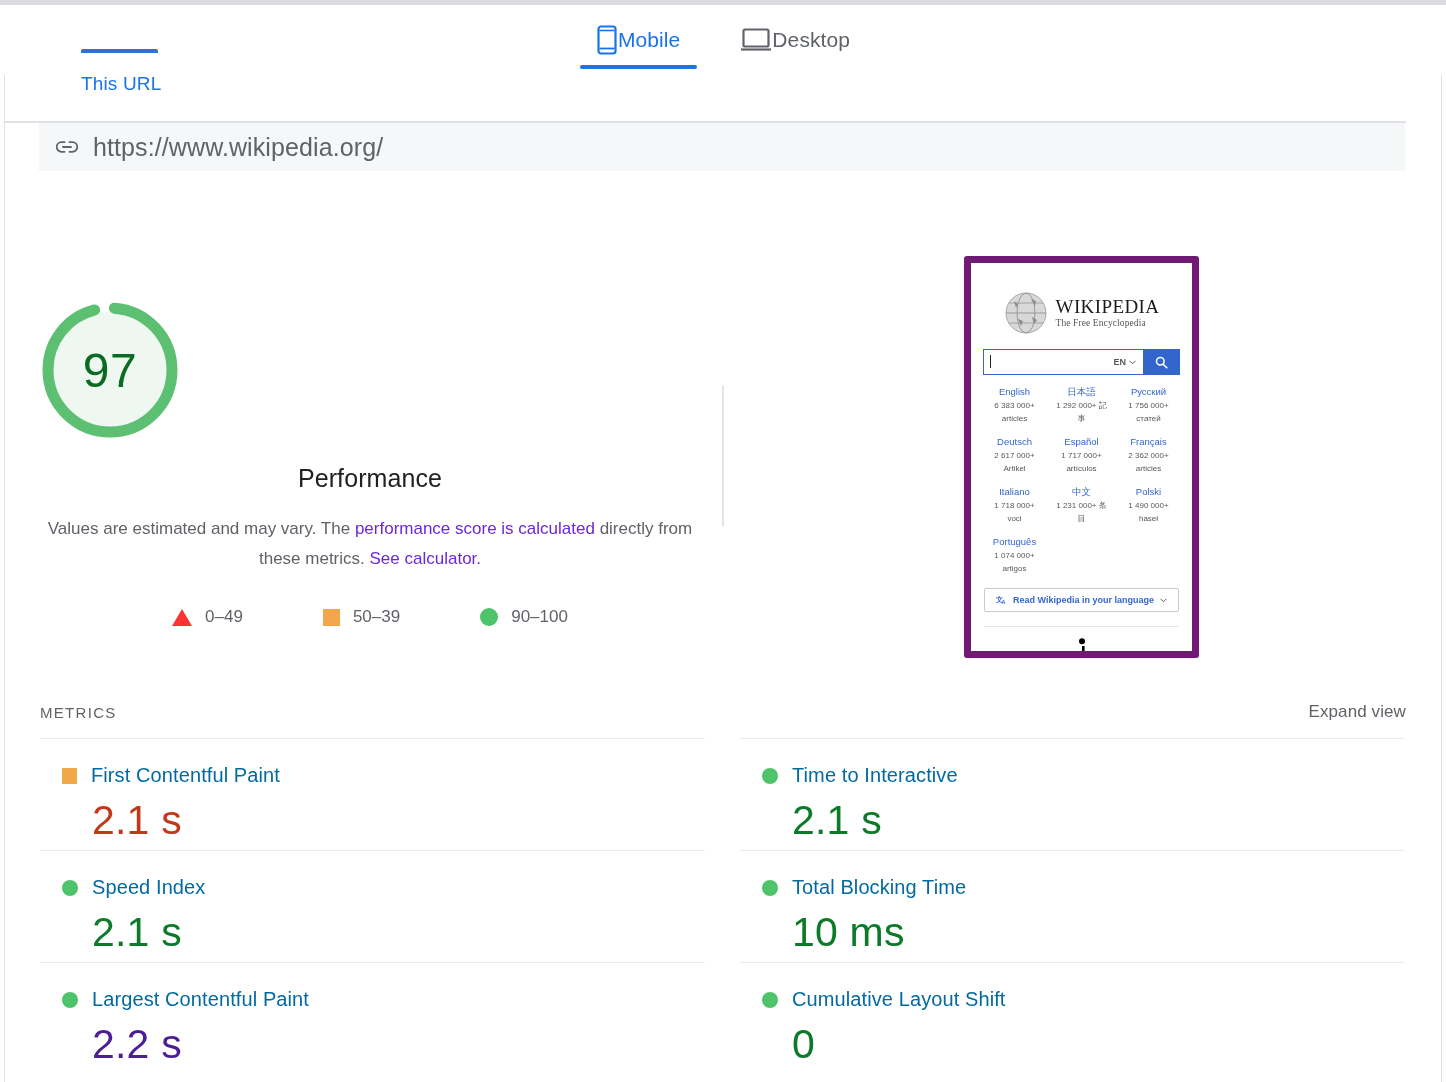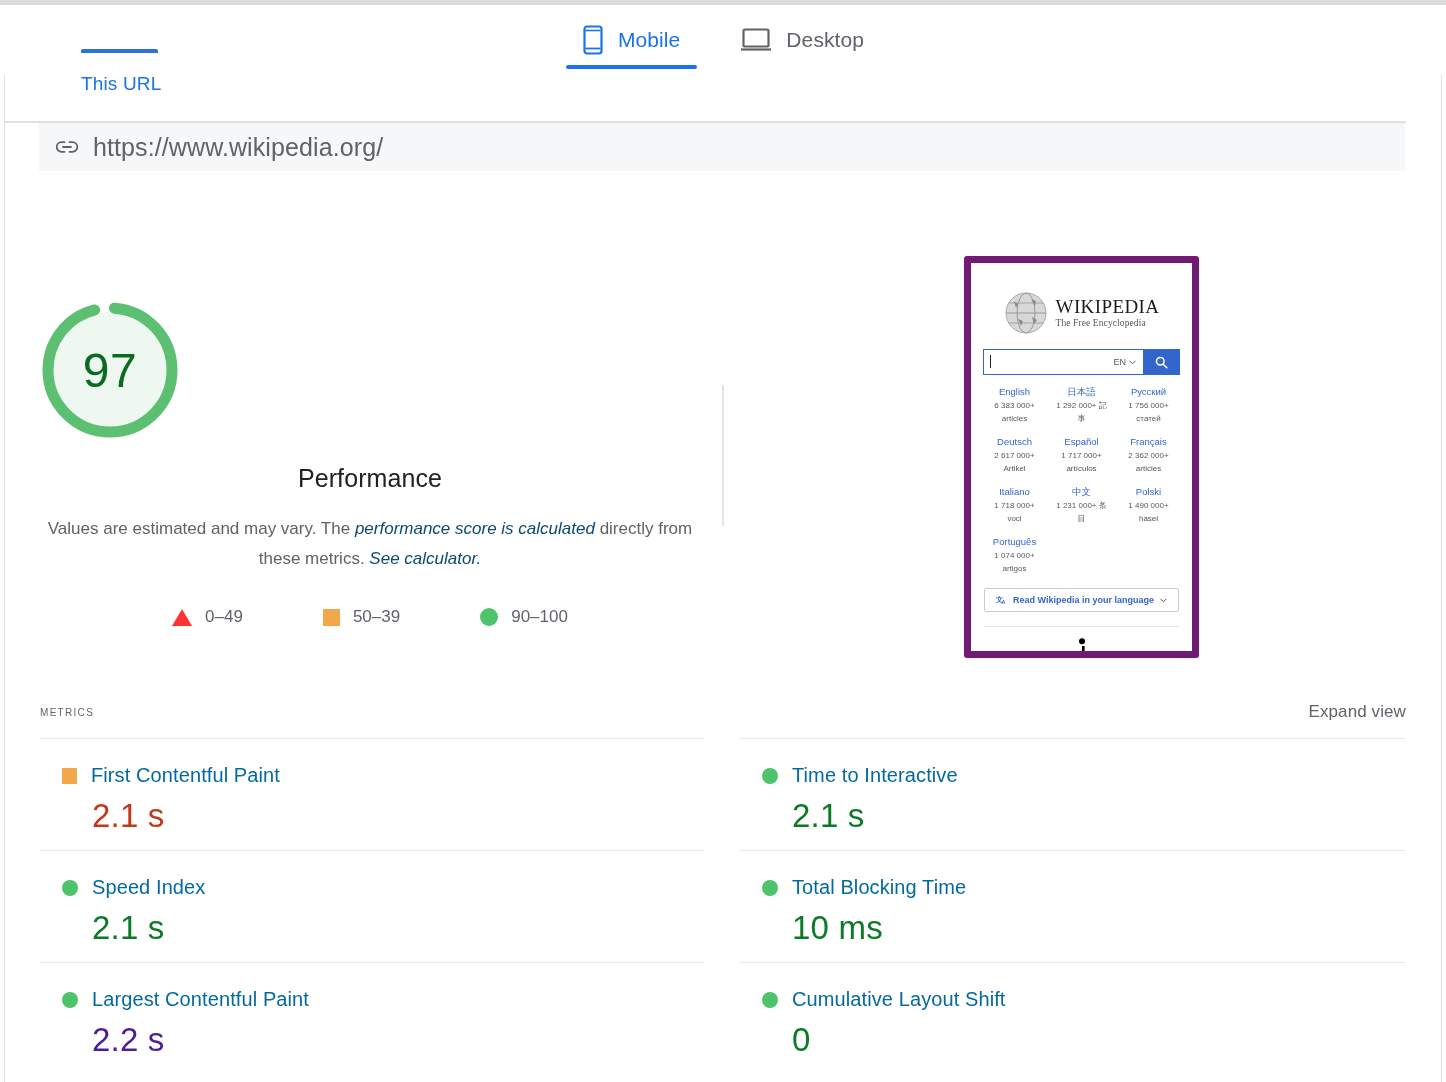--- a/index.html
+++ b/index.html
@@ -33,21 +33,20 @@
     width: 1446px;
     height: 58px;
     display: flex;
     justify-content: center;
     align-items: flex-start;
     gap: 52px;
   }
   .device-tab {
     display: flex;
     align-items: center;
-    gap: 14px;
     height: 52px;
     padding: 0 4px;
     cursor: pointer;
     position: relative;
   }
   .device-tab .dt-label {
     font-size: 21px;
     letter-spacing: .1px;
     color: #5f6368;
   }
@@ -177,23 +176,22 @@
   }
   .gauge-desc {
     text-align: center;
     font-size: 17px;
     color: #5f6368;
     line-height: 30px;
     margin-top: 21px;
     padding: 0 6px;
   }
   .gauge-desc a {
-    color: #0c4a6e;
+    color: #6d28d9;
     text-decoration: none;
-    font-style: italic;
   }
 
   .legend {
     display: flex;
     justify-content: center;
     align-items: center;
     gap: 0;
     margin-top: 33px;
     font-size: 17px;
     color: #5f6368;
@@ -266,20 +264,21 @@
     color: #54595d;
     margin-top: 3px;
     letter-spacing: .1px;
   }
   .wk-search {
     margin: 14px 12px 0 12px;
     height: 26px;
     display: flex;
     border: 1.5px solid #3366cc;
     box-sizing: border-box;
+    font-weight: bold;
   }
   .wk-search-input {
     flex: 1;
     background: #fff;
     display: flex;
     align-items: center;
     justify-content: flex-end;
     padding-right: 7px;
     position: relative;
   }
@@ -352,21 +351,21 @@
   .metrics-head {
     position: absolute;
     left: 40px;
     top: 702px;
     width: 1366px;
     display: flex;
     justify-content: space-between;
     align-items: center;
   }
   .metrics-label {
-    font-size: 10px;
+    font-size: 15px;
     letter-spacing: 1.3px;
     color: #5f6368;
   }
   .expand-view {
     font-size: 17px;
     color: #5f6368;
     cursor: pointer;
     letter-spacing: .1px;
   }
 
@@ -401,21 +400,21 @@
     width: 15px; height: 16px;
     background: #f2a74b;
     flex: none;
   }
   .metric-name {
     font-size: 20px;
     color: #0369a1;
     letter-spacing: .1px;
   }
   .metric-value {
-    font-size: 33px;
+    font-size: 41px;
     margin-top: 10px;
     padding-left: 52px;
     letter-spacing: .2px;
   }
 </style>
 </head>
 <body>
 
 <div class="top-band"></div>
 

